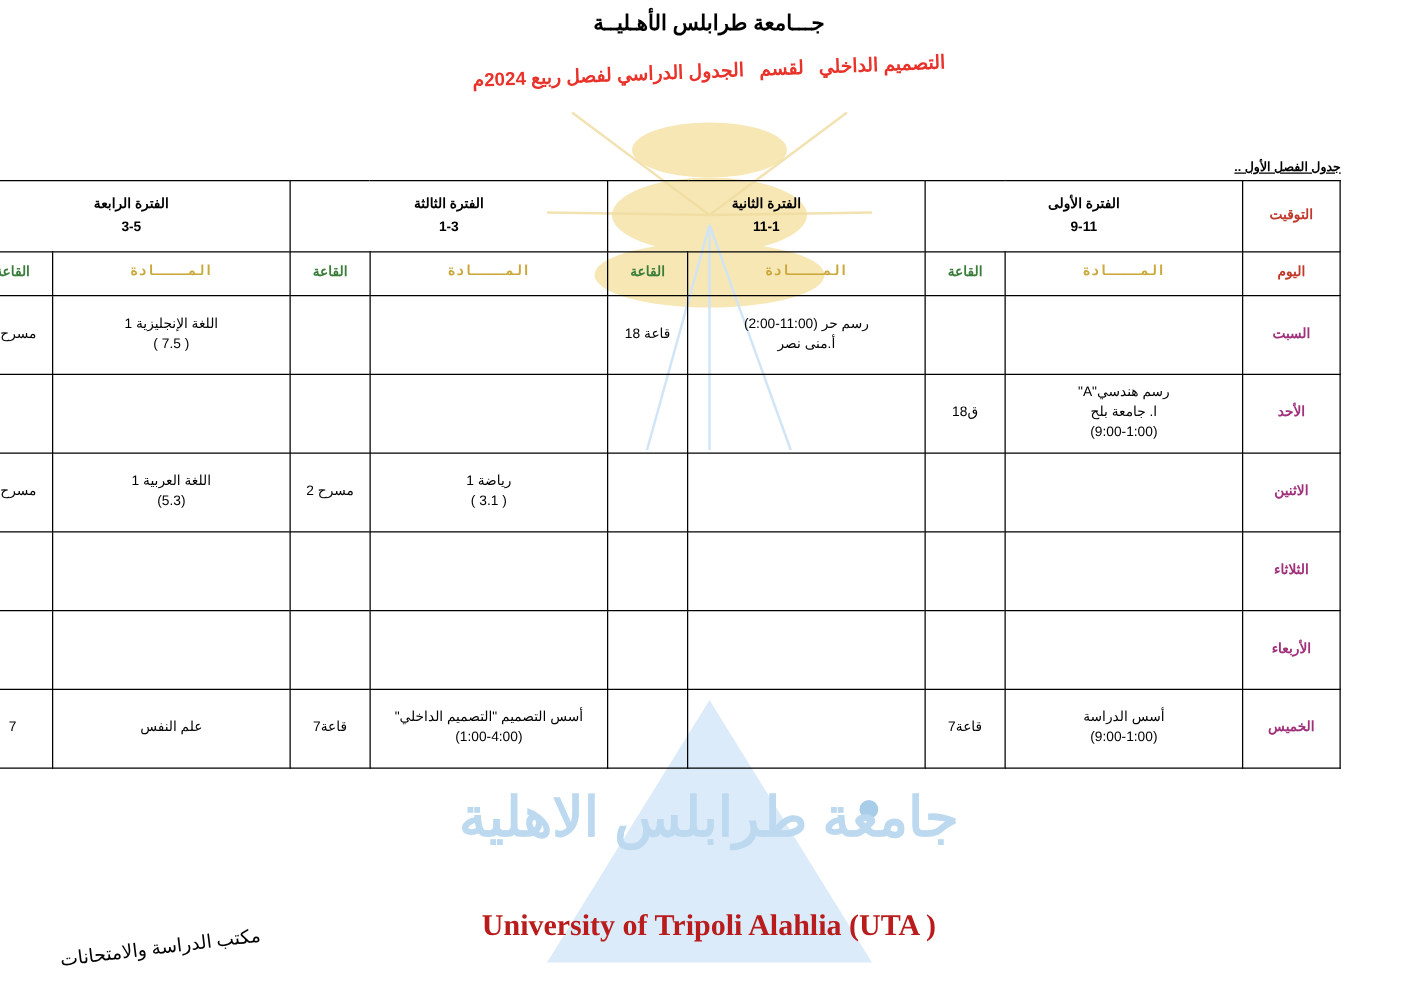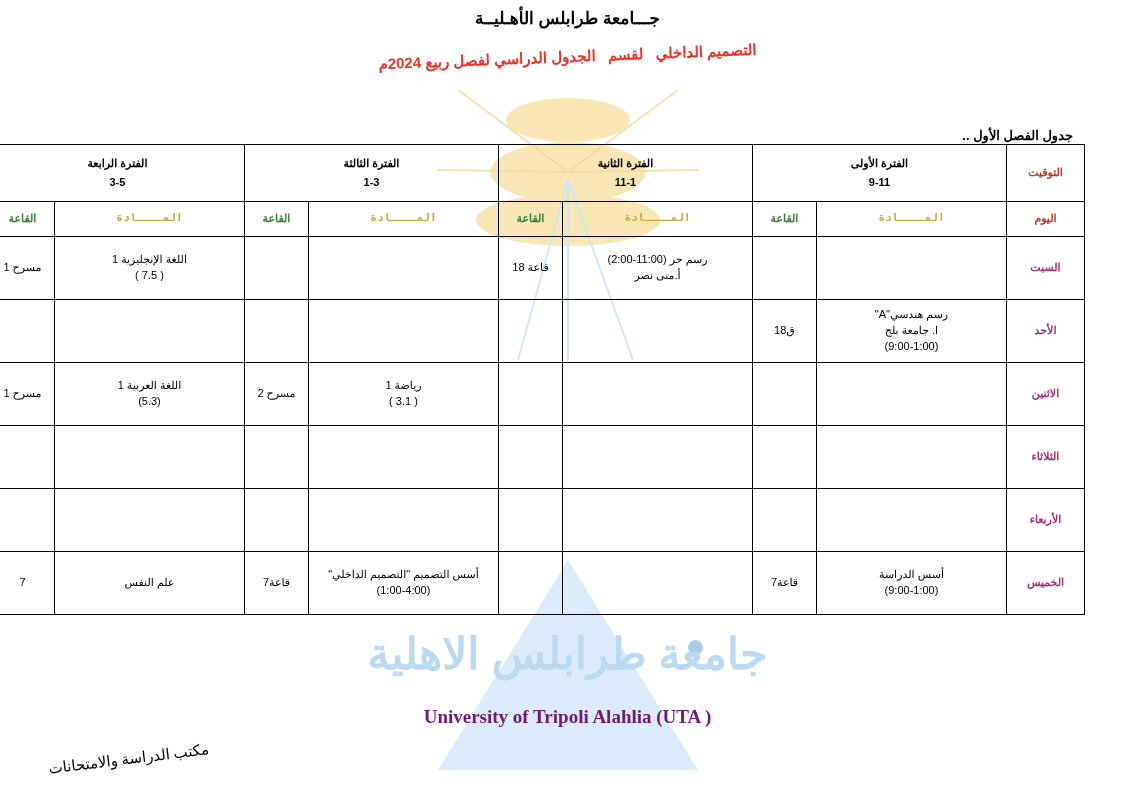--- a/index.html
+++ b/index.html
@@ -54,26 +54,26 @@
     transform: translateX(-50%);
     font-size: 44px;
     font-weight: bold;
     color: #bcd9f0;
     white-space: nowrap;
     letter-spacing: 1px;
   }
   .wm-text-en {
     position: absolute;
     left: 50%;
-    top: 706px;
+    top: 728px;
     transform: translateX(-50%);
     font-family: "Liberation Serif", serif;
-    font-size: 19px;
-    font-weight: bold;
-    color: #701a75;
+    font-size: 24px;
+    font-weight: bold;
+    color: #b91c1c;
     white-space: nowrap;
   }
   .wm-dot {
     position: absolute;
     left: 50%;
     margin-left: 120px;
     top: 640px;
     width: 15px;
     height: 15px;
     border-radius: 50%;
@@ -102,30 +102,31 @@
     font-weight: bold;
     color: #e8322a;
     z-index: 3;
     transform: rotate(-2.2deg);
   }
   .doc-subtitle span { display:inline-block; padding: 0 4px;}
   .term-label {
     position: absolute;
     top: 128px;
     right: 62px;
-    font-size: 13px;
-    font-weight: bold;
+    font-size: 10px;
+    font-weight: bold;
+    text-decoration: underline;
     z-index: 3;
   }
 
   
   .tbl-wrap {
     position: absolute;
     top: 144px;
-    right: 50px;
+    right: 62px;
     width: 1012px;
     z-index: 2;
   }
   table.sched {
     border-collapse: collapse;
     width: 100%;
     table-layout: fixed;
     background: transparent;
   }
   table.sched td, table.sched th {

